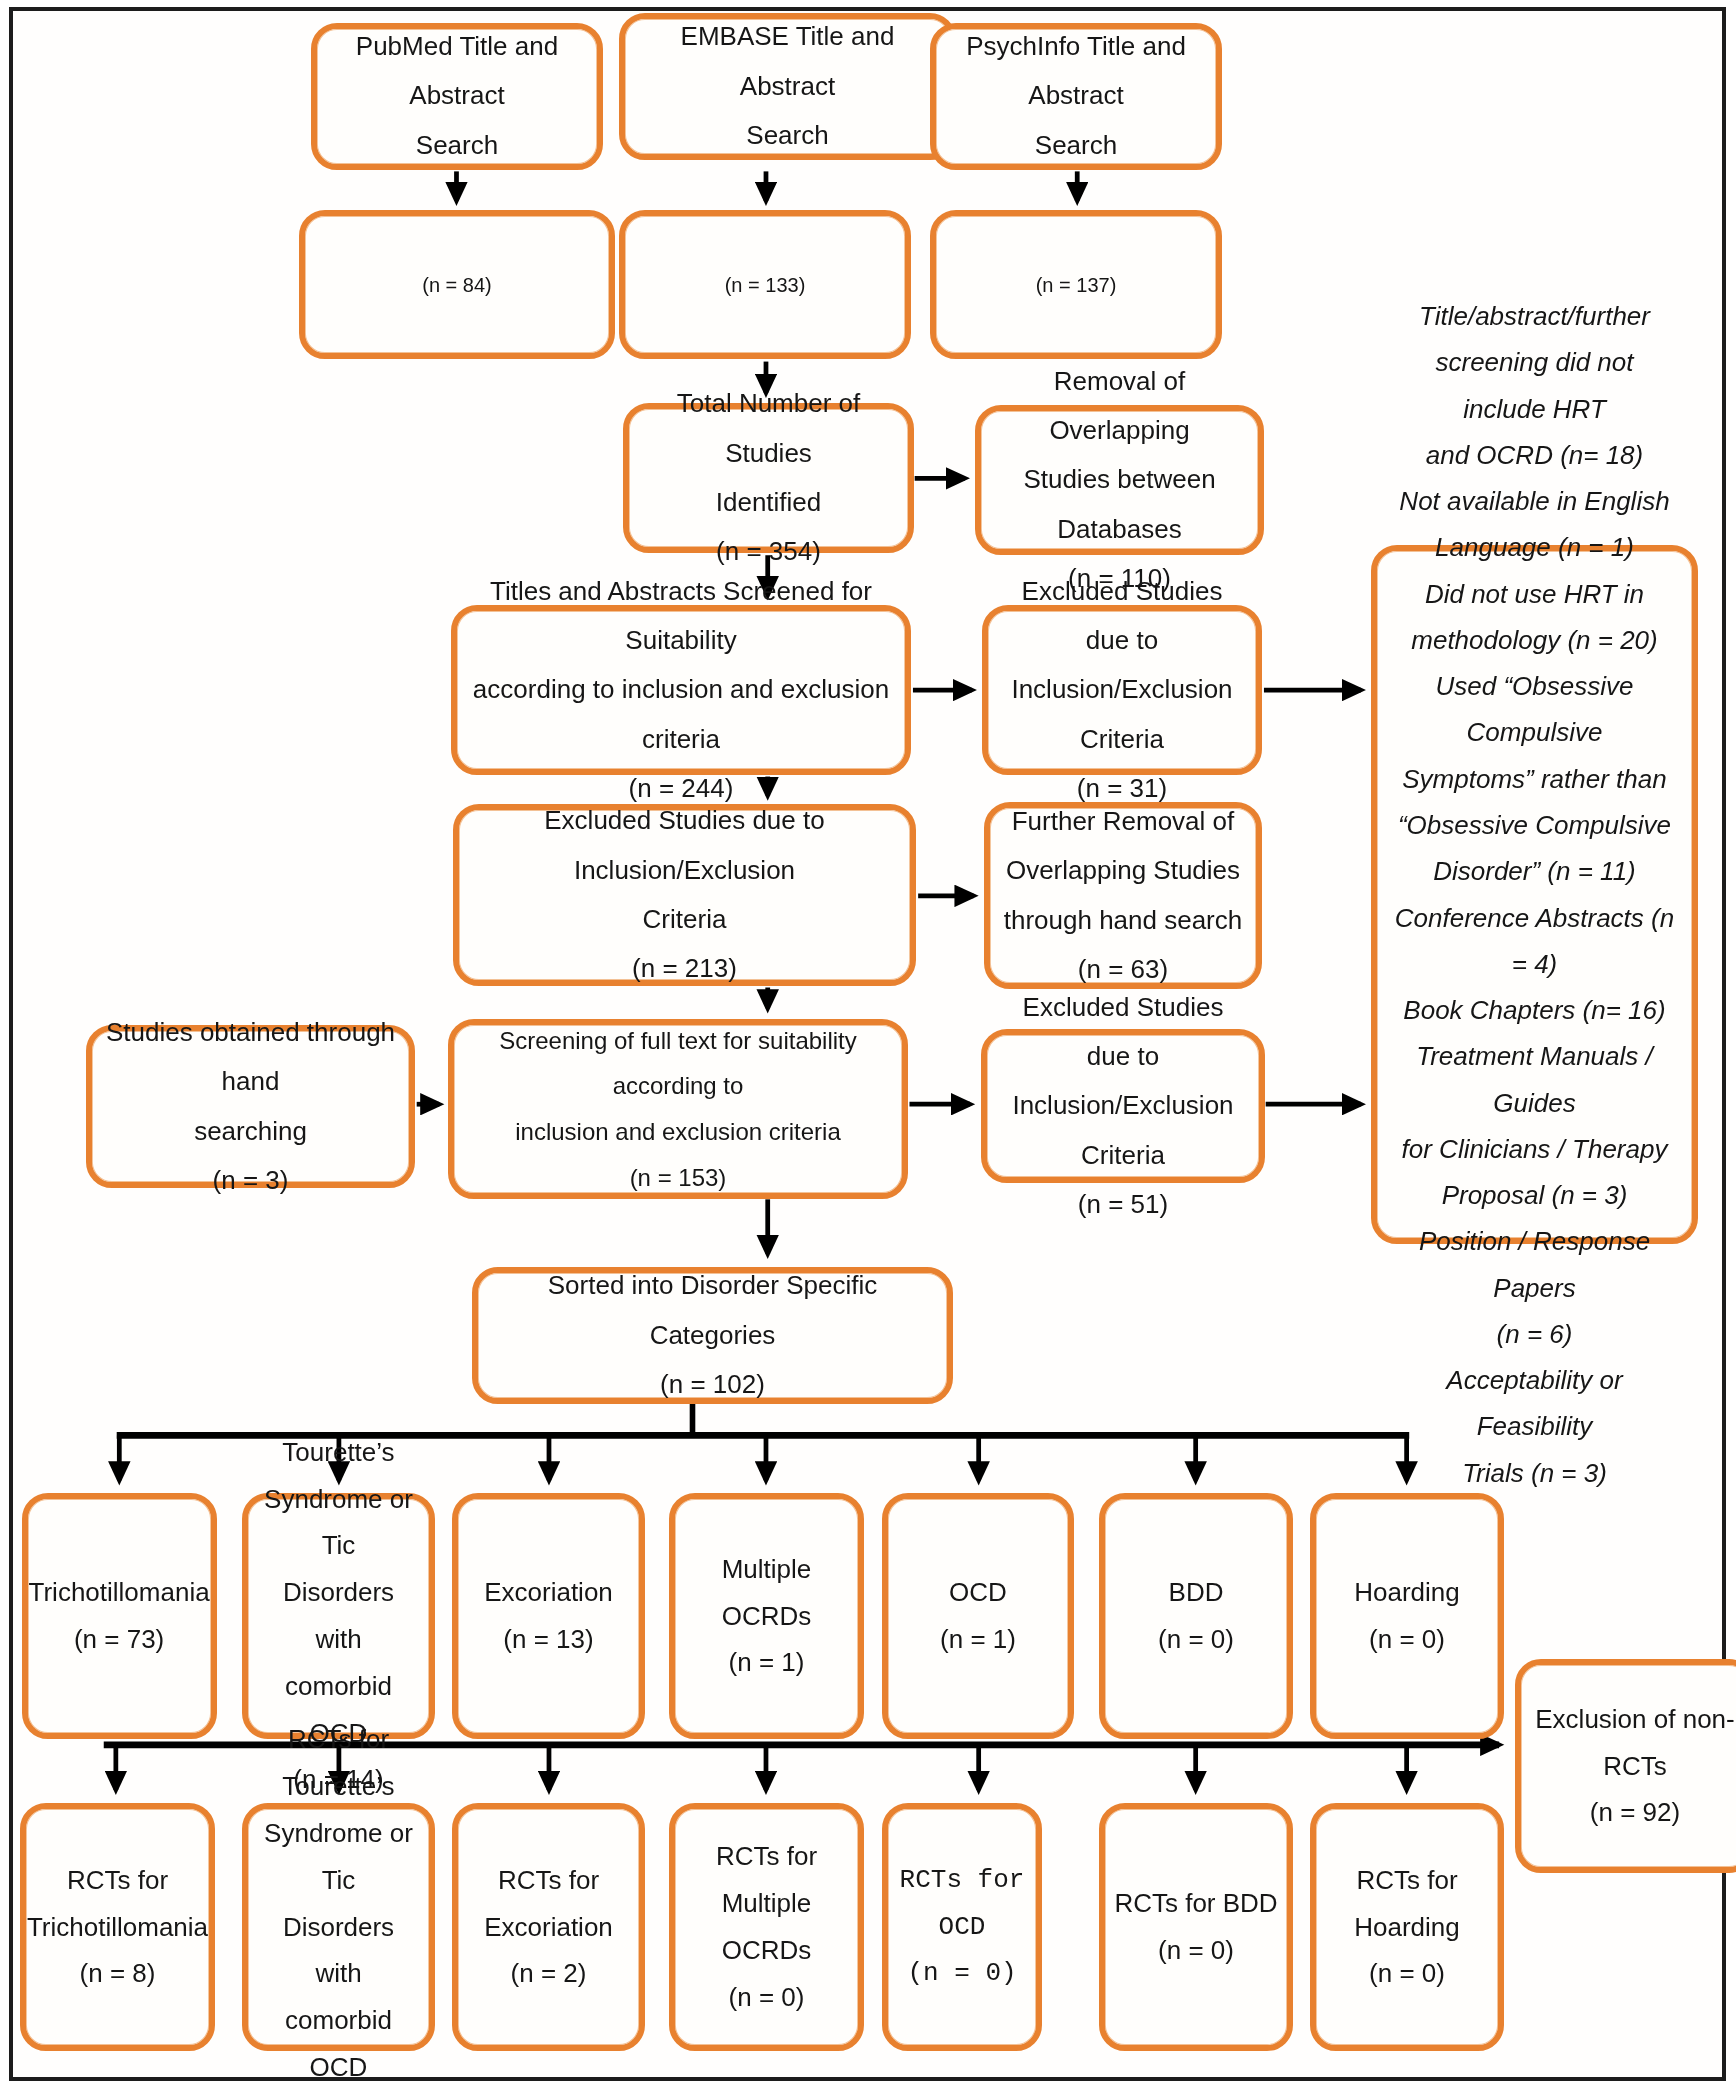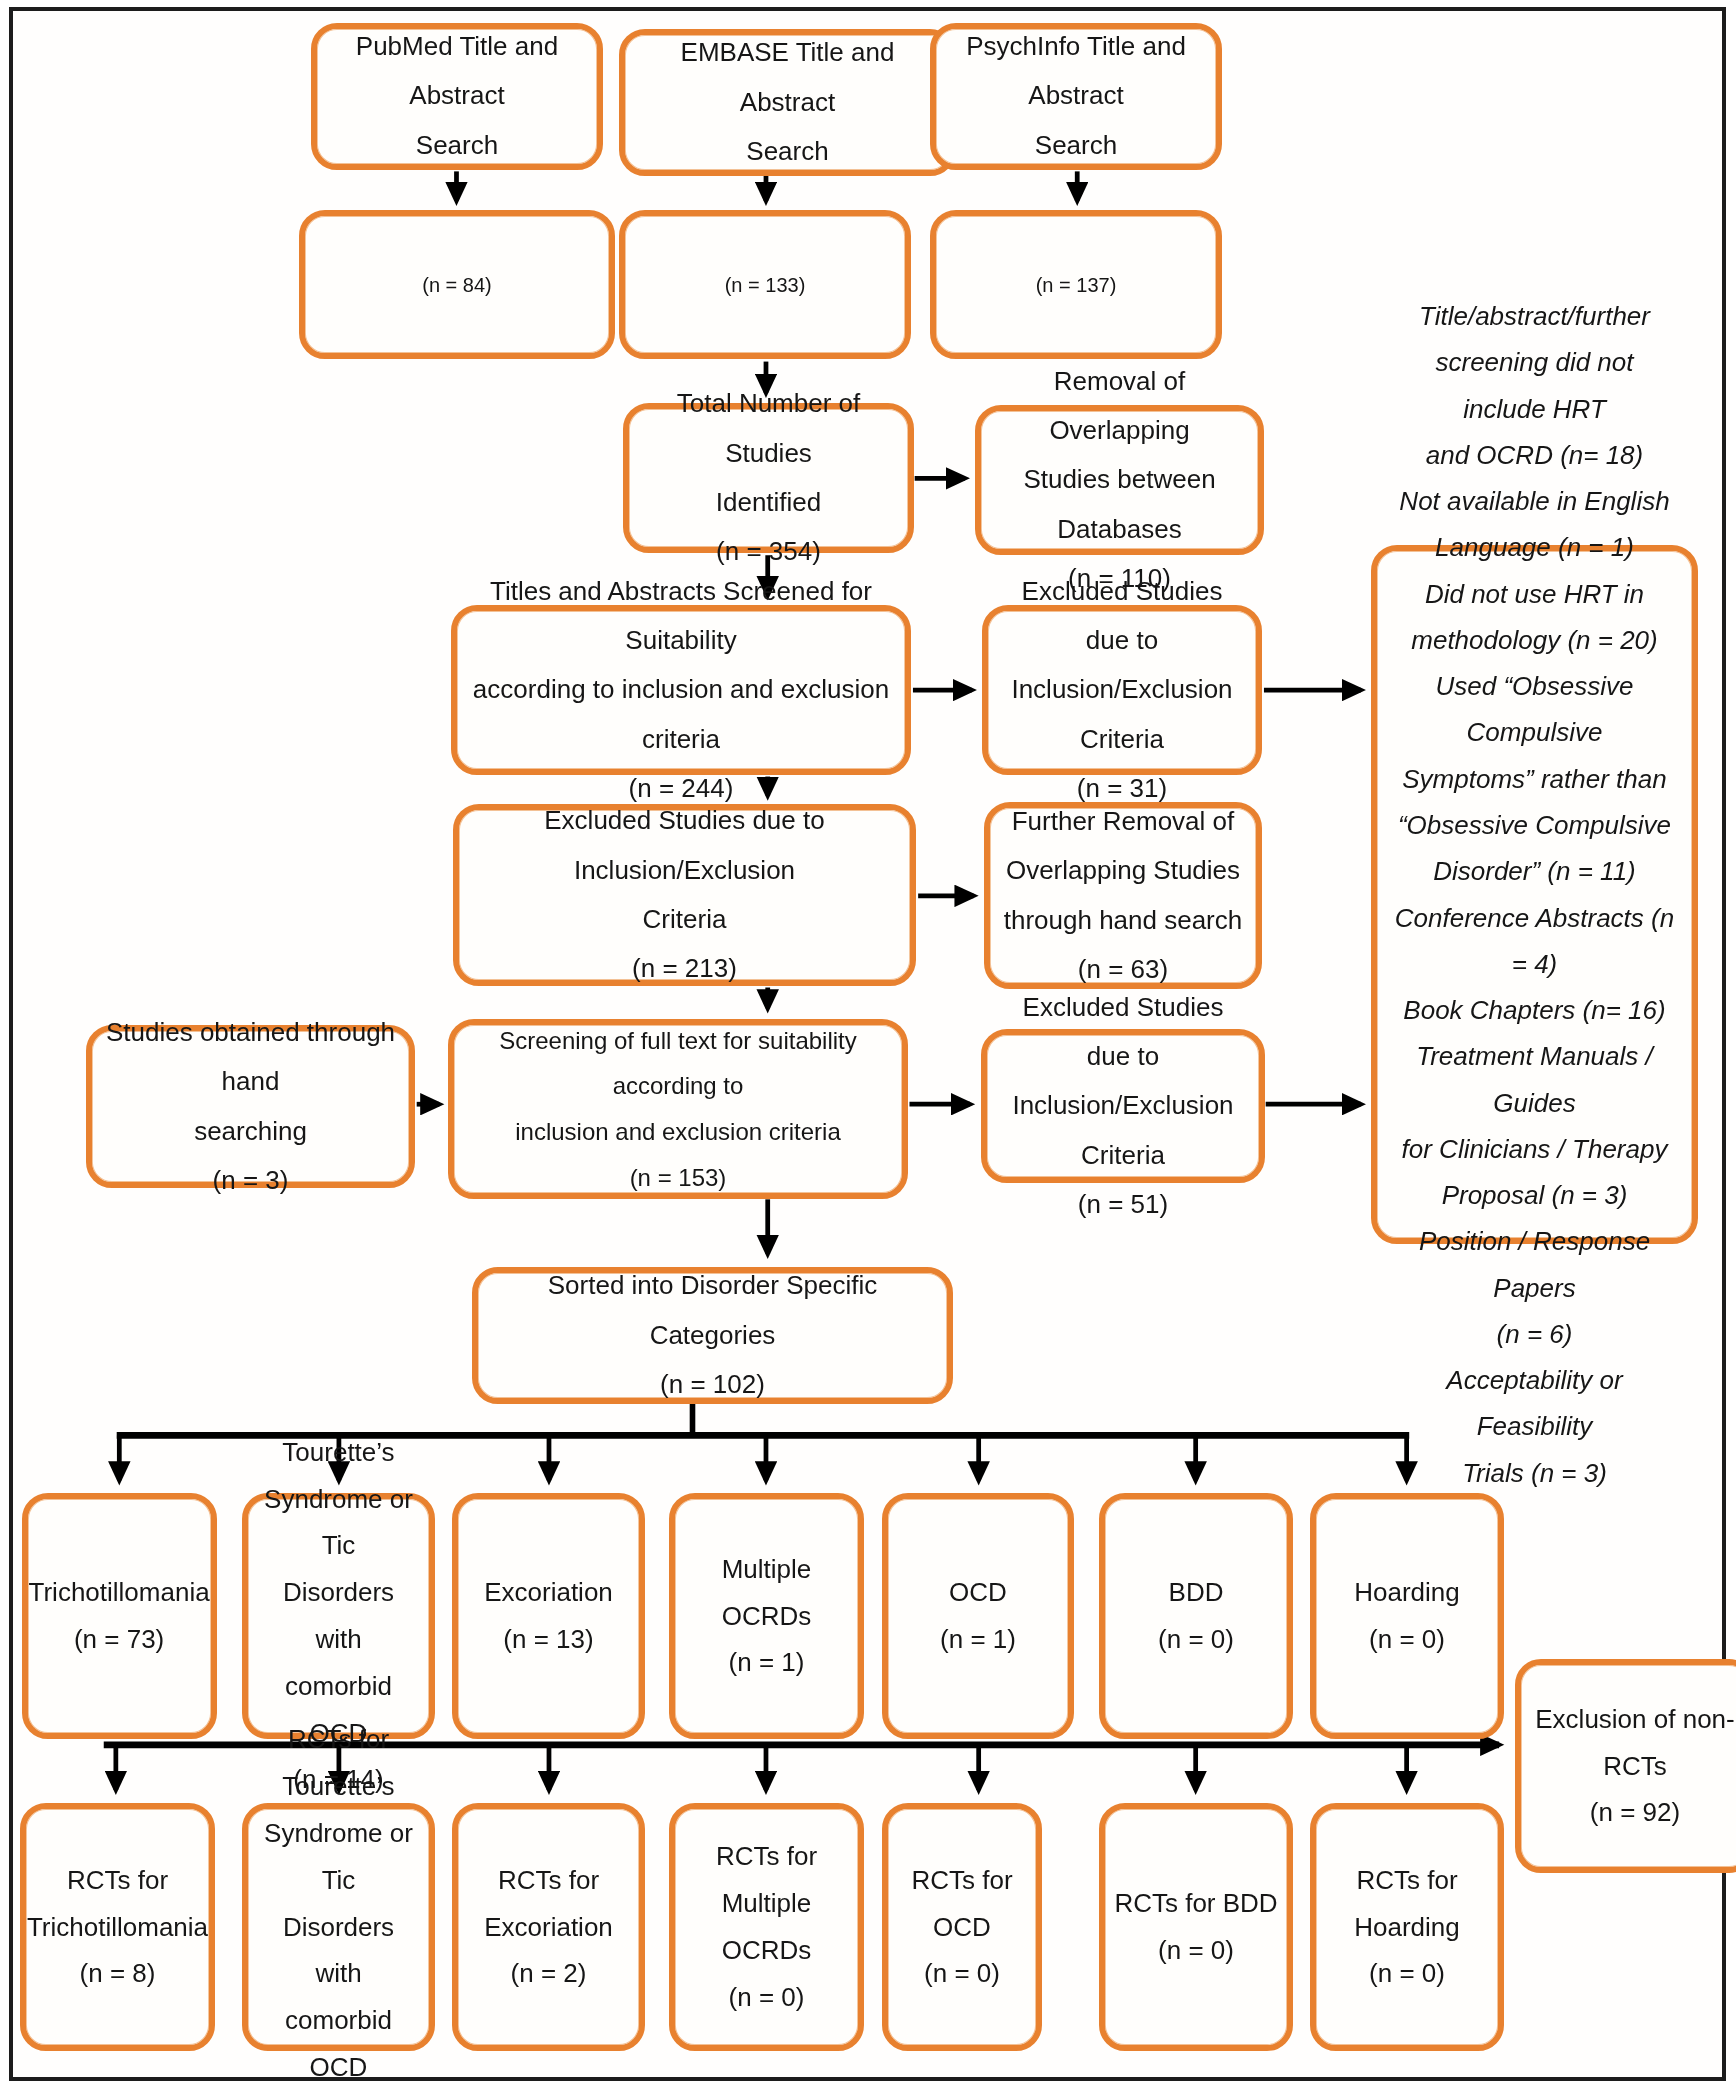--- a/index.html
+++ b/index.html
@@ -70,21 +70,21 @@
       <line x1="635" y1="2018" x2="635" y2="2070" marker-end="url(#ah)"></line>
       <line x1="886" y1="2018" x2="886" y2="2070" marker-end="url(#ah)"></line>
       <line x1="1132" y1="2018" x2="1132" y2="2070" marker-end="url(#ah)"></line>
       <line x1="1383" y1="2018" x2="1383" y2="2070" marker-end="url(#ah)"></line>
       <line x1="1627" y1="2018" x2="1627" y2="2070" marker-end="url(#ah)"></line>
     </g>
   </svg>
 
   <div class="box" style="left:311px;  top:22.5px; width:292px; height:147px;">PubMed Title and Abstract
 Search</div>
-  <div class="box" style="left:619px;  top:29px; width:337px; height:147px;">EMBASE Title and Abstract
+  <div class="box" style="left:619px;  top:13px; width:337px; height:147px;">EMBASE Title and Abstract
 Search</div>
   <div class="box" style="left:930px; top:22.5px; width:292px; height:147px;">PsychInfo Title and Abstract
 Search</div>
 
   <div class="box count" style="left:299px;  top:210px; width:316px; height:149px;">(n = 84)</div>
   <div class="box count" style="left:619px;  top:210px; width:292px; height:149px;">(n = 133)</div>
   <div class="box count" style="left:930px; top:210px; width:292px; height:149px;">(n = 137)</div>
 
   <div class="box" style="left:623px;  top:403px; width:291px; height:150px;">Total Number of Studies
 Identified
@@ -174,21 +174,21 @@
 Disorders with
 comorbid OCD
 (n = 0)</div>
   <div class="box cat" style="left:452px;  top:1803px; width:193px; height:248px;">RCTs for
 Excoriation
 (n = 2)</div>
   <div class="box cat" style="left:669px;  top:1803px; width:195px; height:248px;">RCTs for
 Multiple
 OCRDs
 (n = 0)</div>
-  <div class="box cat" style="left:882px; top:1803px; width:160px; height:248px;">RCTs for OCD
+  <div class="box cat" style="left:882px; top:1803px; width:160px; height:248px;font-family:Liberation Mono, monospace;">RCTs for OCD
 (n = 0)</div>
   <div class="box cat" style="left:1099px; top:1803px; width:194px; height:248px;">RCTs for BDD
 (n = 0)</div>
   <div class="box cat" style="left:1310px; top:1803px; width:194px; height:248px;">RCTs for
 Hoarding
 (n = 0)</div>
 </div>
 
 
 </body></html>

